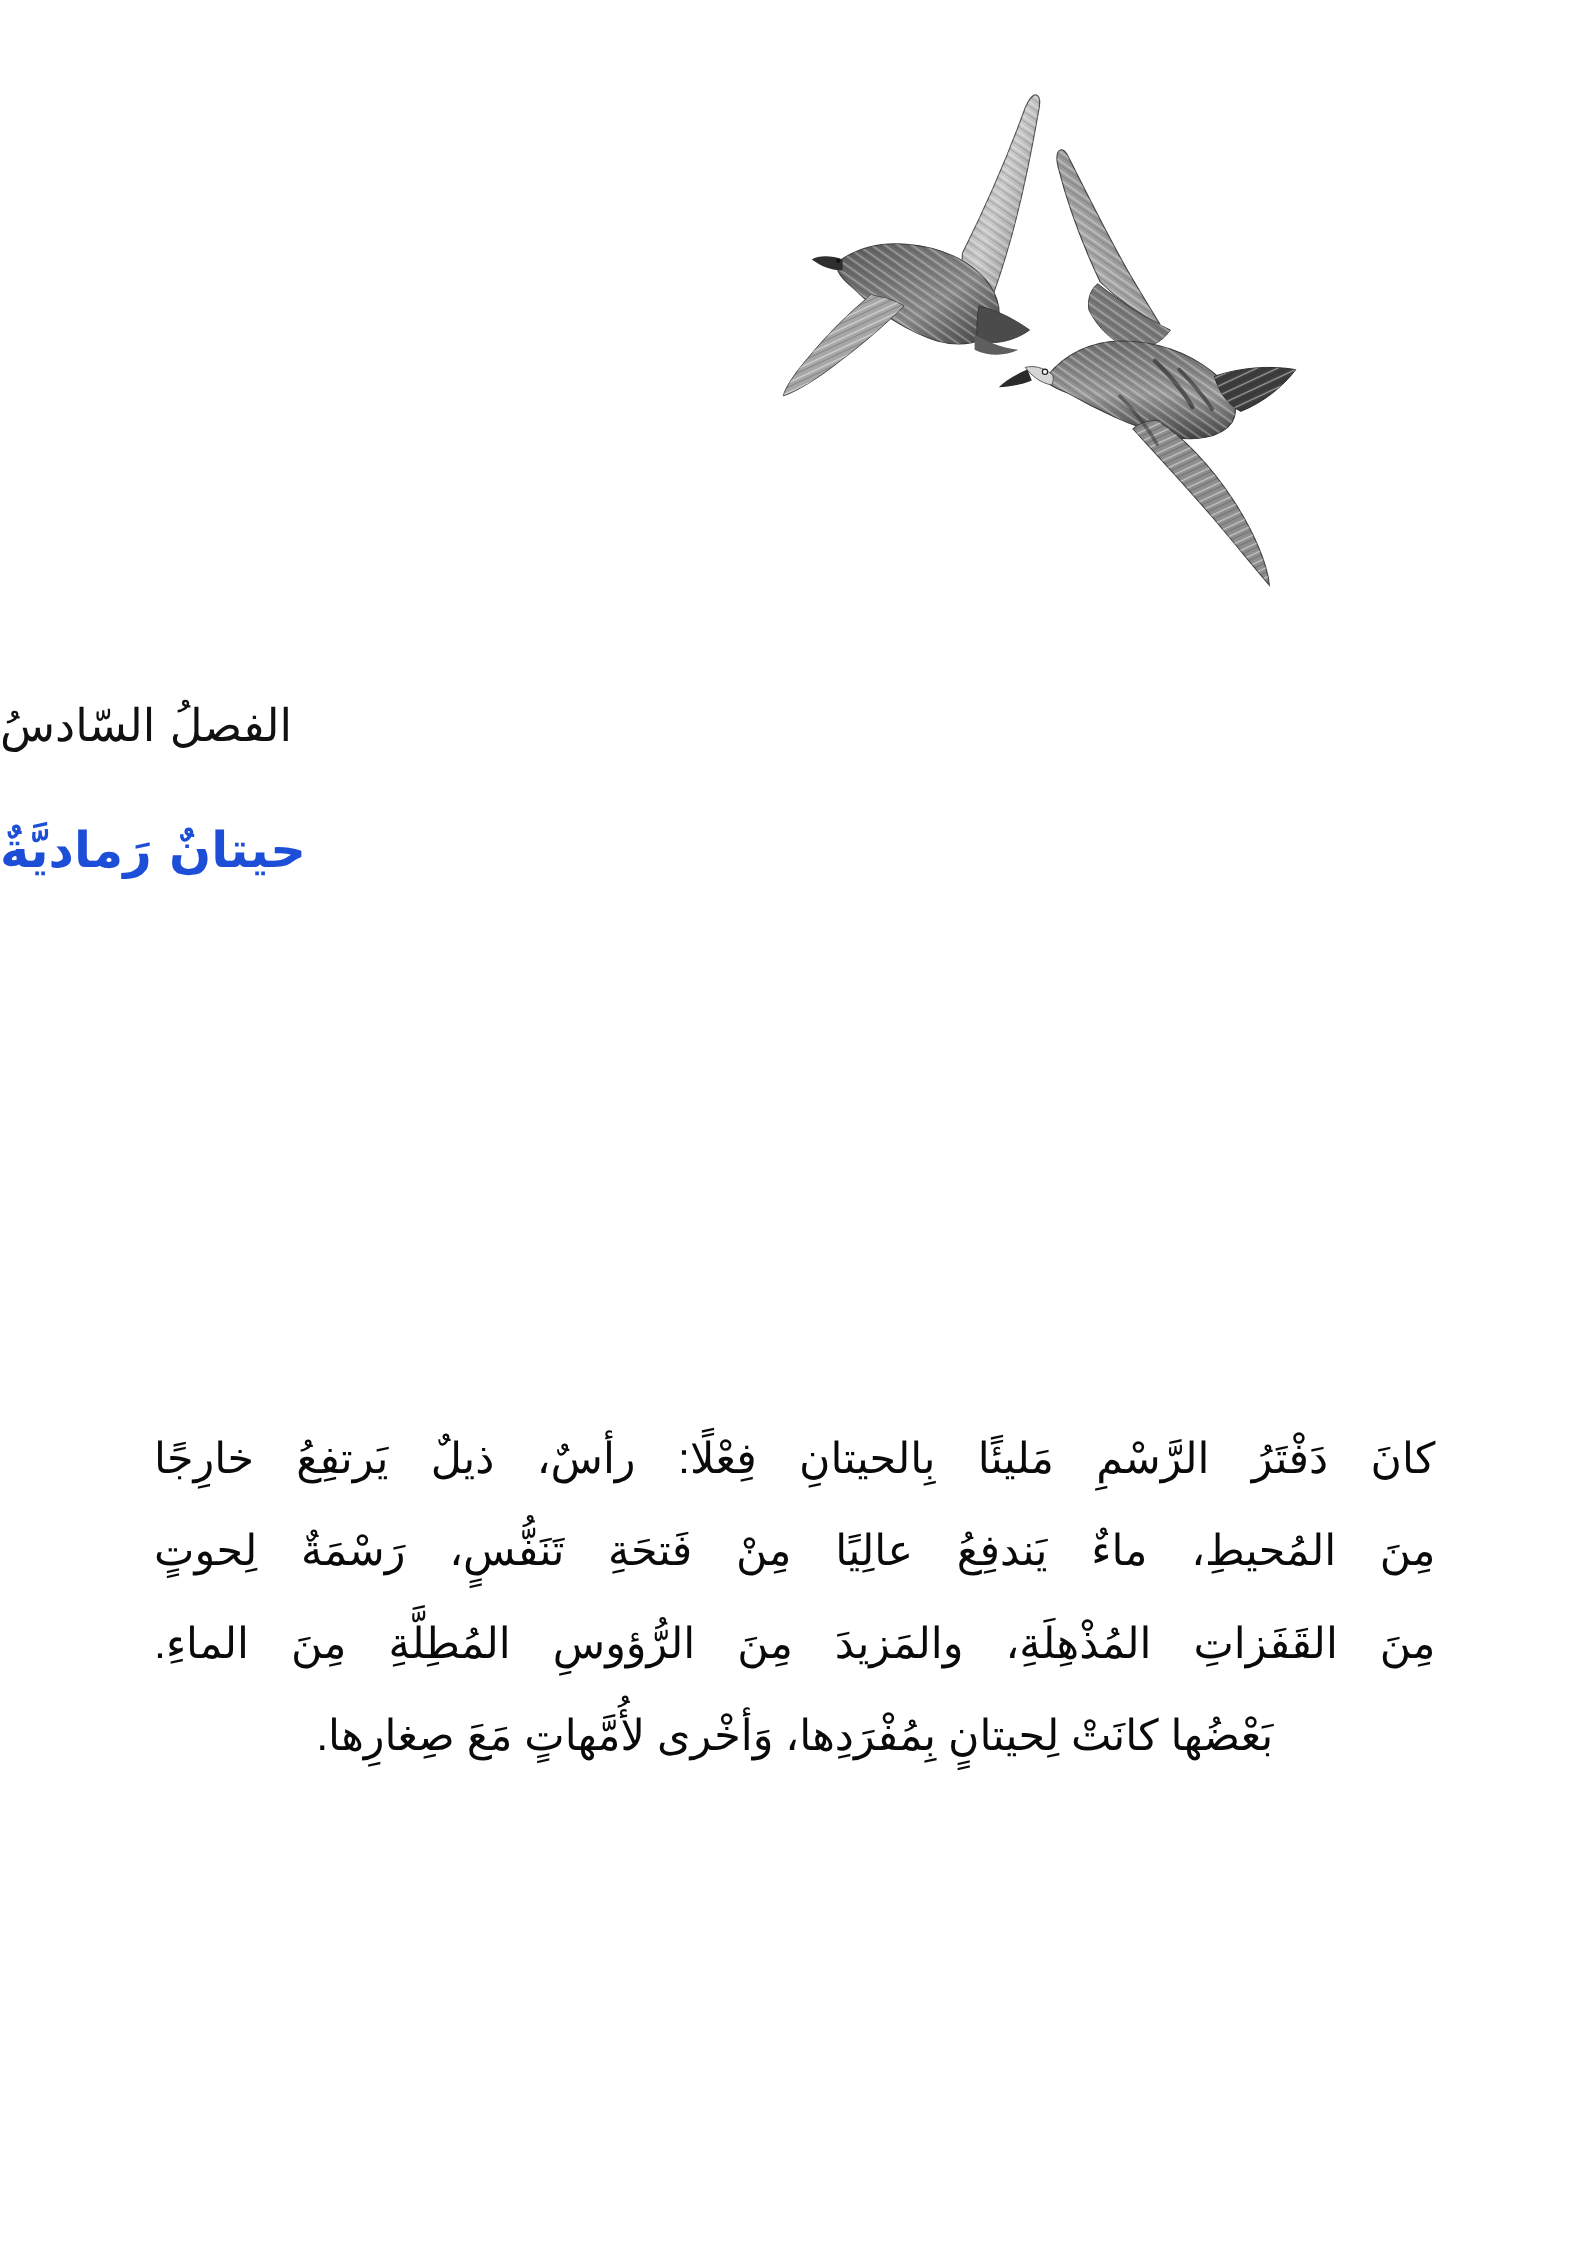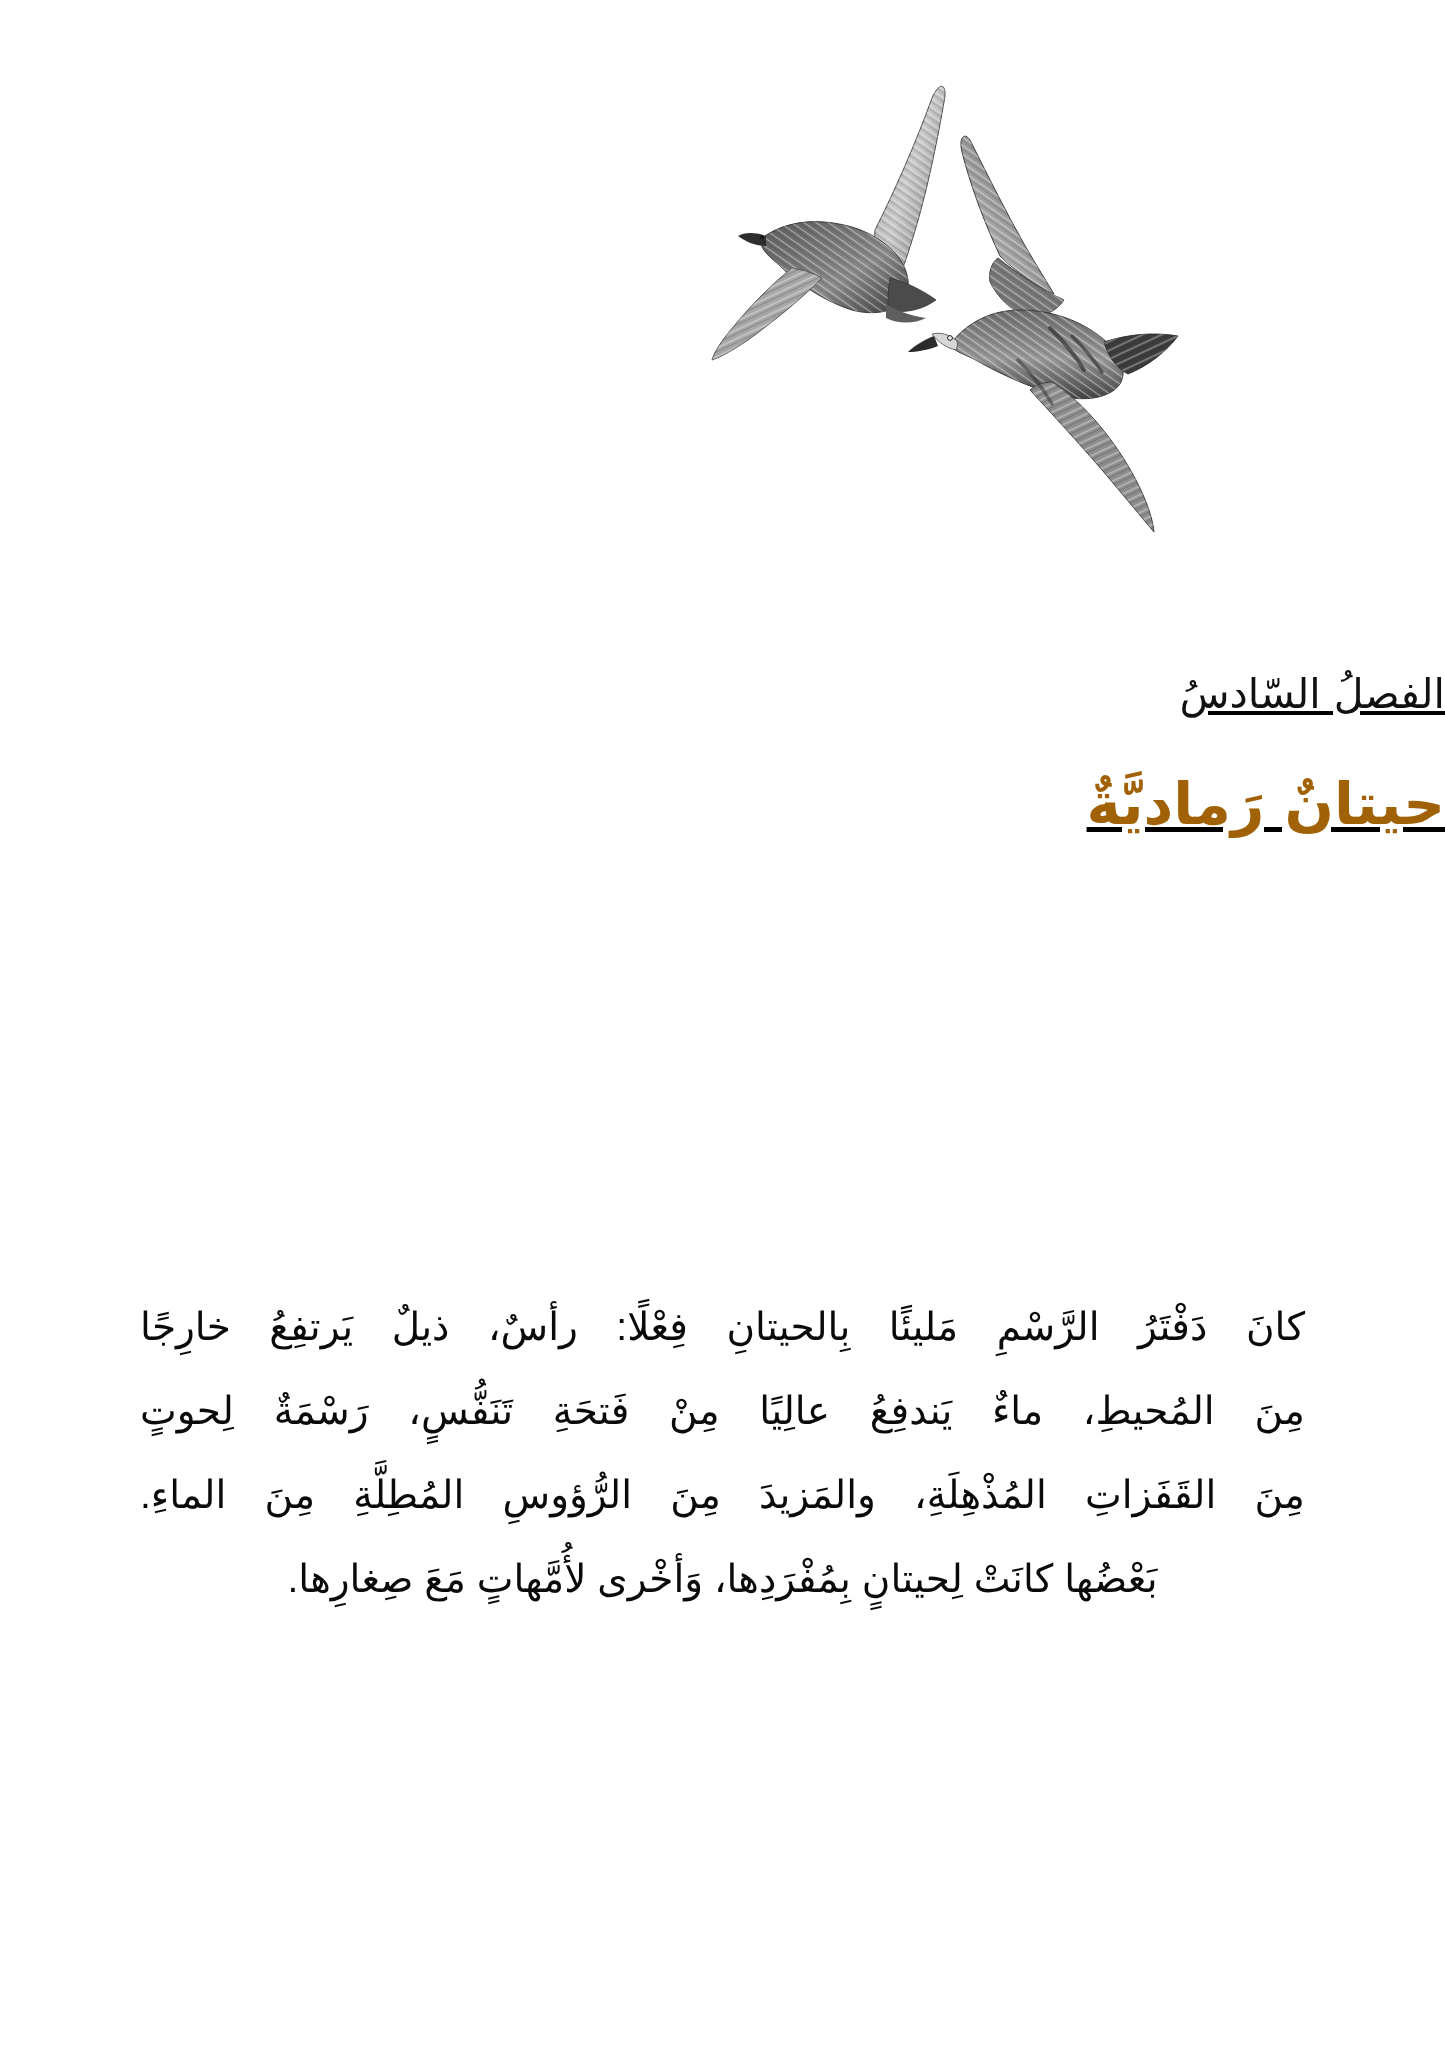--- a/index.html
+++ b/index.html
@@ -33,39 +33,38 @@
     display: block;
     width: 100%;
     height: 100%;
   }
 
   
   .chapter-block {
     position: absolute;
     left: 0;
     right: 0;
-    top: 664px;
-    text-align: right;
-    text-decoration: underline;
+    top: 630px;
+    text-align: left;
   }
   .chapter-label {
     font-family: "DejaVu Sans", sans-serif;
     font-size: 41px;
     font-weight: 400;
     color: #111111;
     line-height: 1.5;
     letter-spacing: 0;
     direction: rtl;
   }
   .chapter-title {
-    margin-top: 36px;
+    margin-top: 48px;
     font-family: "DejaVu Sans", sans-serif;
-    font-size: 58px;
+    font-size: 45px;
     font-weight: 700;
-    color: #a16207;
+    color: #1d4ed8;
     line-height: 1.45;
     direction: rtl;
   }
 
   
   .body-text {
     position: absolute;
     right: 140px;
     left: 140px;
     top: 1285px;

